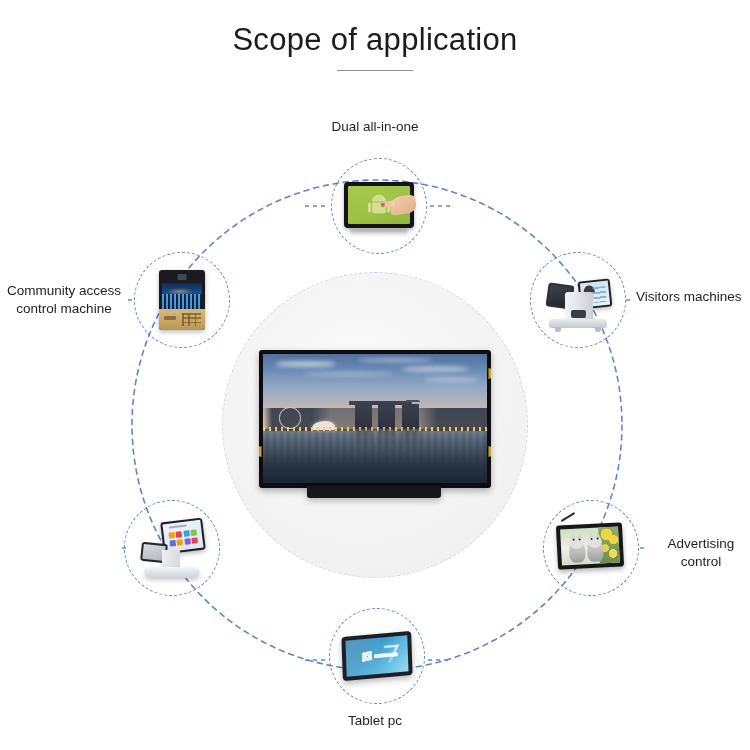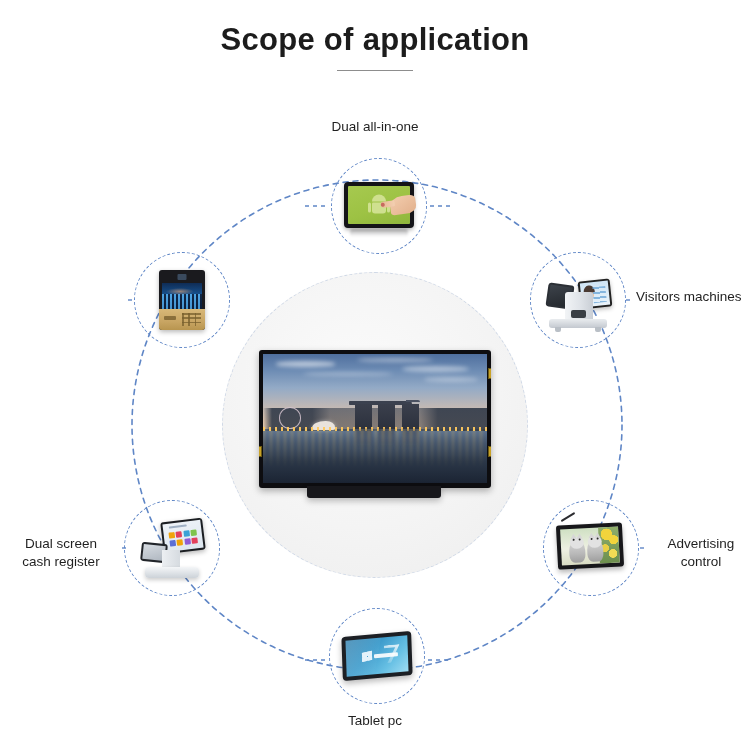--- a/index.html
+++ b/index.html
@@ -19,21 +19,21 @@
   
   #title-block {
     position: absolute;
     top: 22px;
     left: 0;
     width: 750px;
     text-align: center;
   }
   #page-title {
     font-size: 31px;
-    font-weight: 700;
+    font-weight: 400;
     letter-spacing: 0.3px;
     color: #1c1c1c;
     line-height: 1.15;
   }
   #title-rule {
     width: 76px;
     height: 1px;
     background: #8d8d8d;
     margin: 12px auto 0 auto;
   }
@@ -784,20 +784,22 @@
           <div class="acm-city"></div>
           <div class="acm-glow"></div>
         </div>
         <div class="acm-keypad">
           <div class="acm-logo"></div>
           <div class="acm-keys"></div>
         </div>
       </div>
     </div>
   </div>
+  <div class="node-label" id="label-community">Community access
+control machine</div>
 
   <div class="node" id="node-visitors">
     <div class="node-ring"></div>
     <div class="node-art">
       <div class="vm-screen-back">
           <div class="inner2"></div>
         </div>
       <div class="vm-screen-main">
         <div class="inner">
           <div class="vm-face"></div>
@@ -832,22 +834,20 @@
           </div>
         </div>
       </div>
       <div class="pos-second">
           <div class="ps-inner"></div>
         </div>
       <div class="pos-neck"></div>
       <div class="pos-base"></div>
     </div>
   </div>
-  <div class="node-label" id="label-cashregister">Dual screen
-cash register</div>
 
   <div class="node" id="node-advertising">
     <div class="node-ring"></div>
     <div class="node-art">
       <div class="ad-stylus"></div>
       <div class="ad-frame">
         <div class="ad-screen">
           <div class="ad-flowers"></div>
           <div class="kitten kit-a">
             <div class="k-head">

